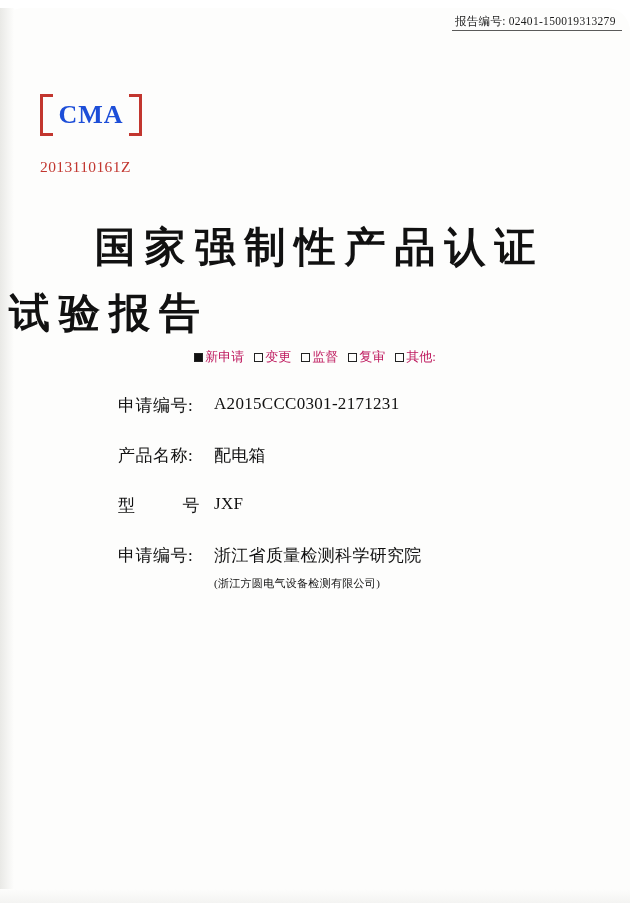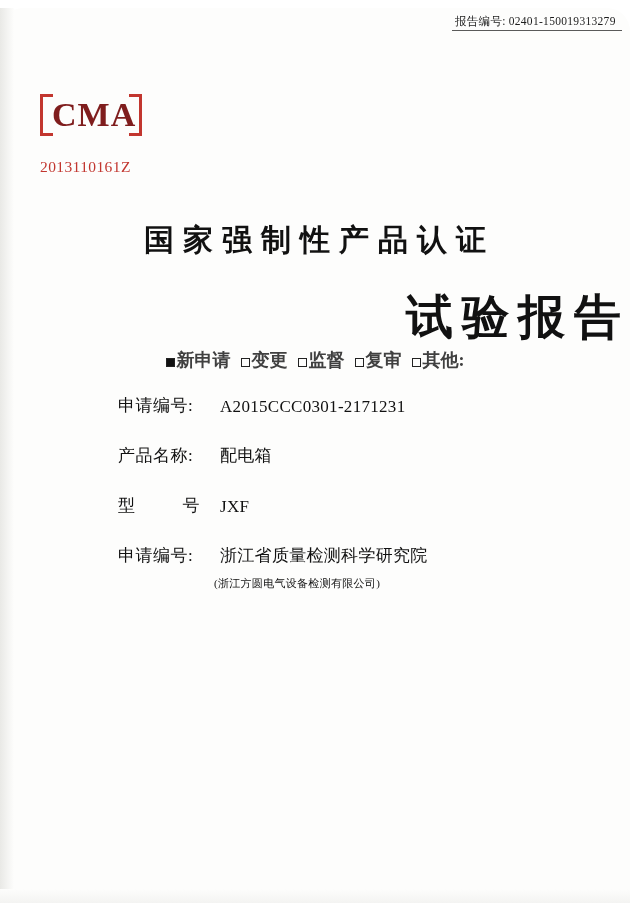--- a/index.html
+++ b/index.html
@@ -79,25 +79,25 @@
     border: 3px solid #c2362f;
     box-sizing: border-box;
   }
   .cma-mark .bracket-l { left: 0; border-right: none; }
   .cma-mark .bracket-r { right: 0; border-left: none; }
   .cma-mark .cma-text {
     position: absolute;
     left: 12px;
     top: 1px;
     width: 78px;
-    text-align: right;
-    font-size: 34px;
+    text-align: center;
+    font-size: 26px;
     font-weight: bold;
     letter-spacing: 1px;
-    color: #7f1d1d;
+    color: #1d4ed8;
     font-family: "Liberation Serif", serif;
     line-height: 40px;
   }
   .cma-number {
     margin-top: 22px;
     font-size: 15.5px;
     letter-spacing: 0.4px;
     color: #c2362f;
     font-family: "Liberation Serif", serif;
   }
@@ -132,52 +132,51 @@
     font-family: "Liberation Sans", sans-serif;
   }
 
   
   .title-main {
     position: absolute;
     left: 0;
     top: 212px;
     width: 630px;
     text-align: center;
-    font-size: 30px;
+    font-size: 41px;
     font-weight: bold;
     letter-spacing: 9px;
     text-indent: 9px;
     color: #111;
     font-family: "Liberation Serif", "DejaVu Serif", serif;
   }
   .title-sub {
     position: absolute;
     left: 0;
     top: 278px;
     width: 630px;
-    text-align: right;
-    font-size: 47px;
+    text-align: left;
+    font-size: 41px;
     font-weight: bold;
     letter-spacing: 9px;
     text-indent: 9px;
     color: #111;
     font-family: "Liberation Serif", "DejaVu Serif", serif;
   }
 
   
   .checkbox-row {
     position: absolute;
     left: 0;
     top: 340px;
     width: 630px;
     text-align: center;
-    font-size: 18px;
-    color: #404040;
+    font-size: 13px;
+    color: #be185d;
     font-family: "Liberation Serif", serif;
-    font-weight: bold;
   }
   .cbox {
     display: inline-block;
     margin-right: 10px;
     white-space: nowrap;
   }
   .cbox:last-child { margin-right: 0; }
   .box {
     display: inline-block;
     width: 9px;
@@ -191,26 +190,25 @@
 
   
   .fields {
     position: absolute;
     left: 118px;
     top: 386px;
     width: 440px;
   }
   .field-row {
     display: flex;
-    align-items: flex-end;
+    align-items: flex-start;
     margin-bottom: 27px;
     font-size: 17px;
     color: #111;
     font-family: "Liberation Serif", "DejaVu Serif", serif;
-    gap: 6px;
   }
   .field-label {
     width: 96px;
     flex: 0 0 96px;
     letter-spacing: 0.5px;
     white-space: nowrap;
   }
   .field-label.spread {
     display: flex;
     justify-content: space-between;

